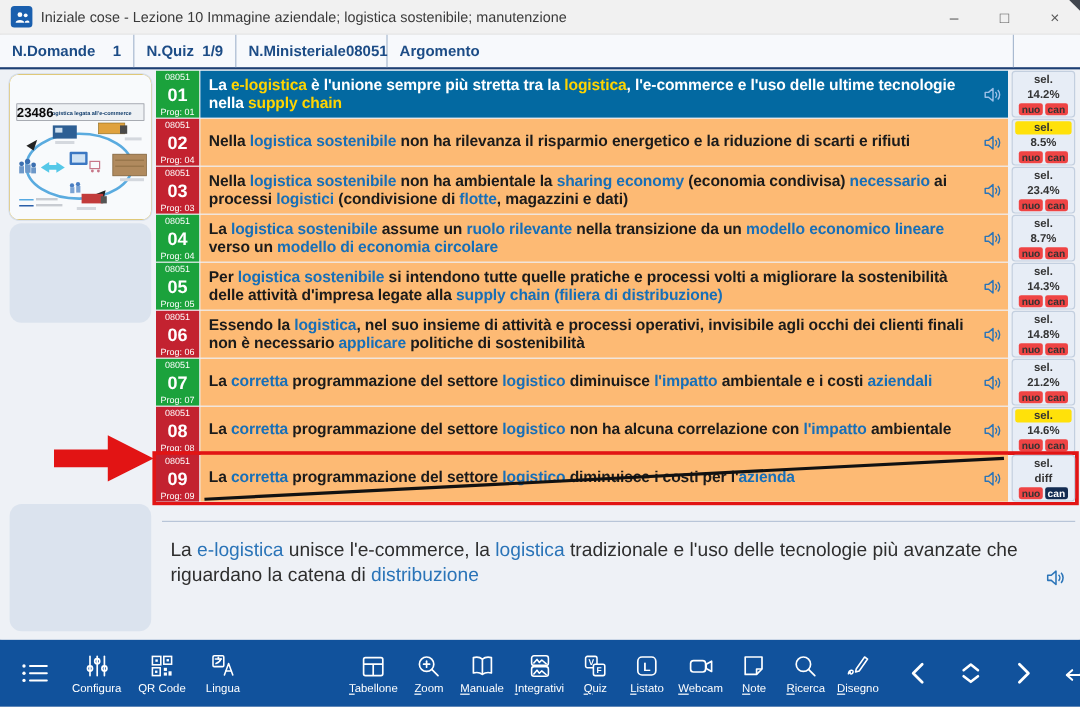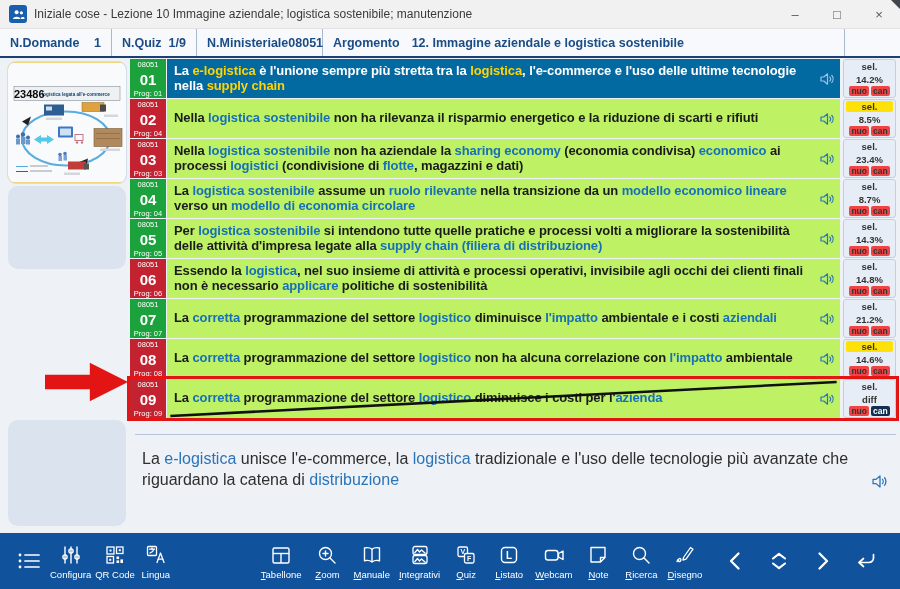--- a/index.html
+++ b/index.html
@@ -33,21 +33,21 @@
 
   .rows{position:absolute;left:130px;top:1px;right:4px;}
   .row{display:flex;height:39px;margin-bottom:1px;position:relative;}
   .row.struck{box-shadow:0 0 0 3px #e21414;z-index:2;}
   .badge{width:36px;flex:none;color:#fff;text-align:center;display:flex;flex-direction:column;justify-content:space-between;padding:2px 0 1px;box-sizing:border-box;line-height:1;}
   .badge.green{background:#1ba23c;}
   .badge.red{background:#c32230;}
   .b-code{font-size:7.5px;}
   .b-num{font-size:15px;font-weight:bold;}
   .b-prog{font-size:7.5px;}
-  .qarea{flex:1;background:#bef264;margin-left:1px;display:flex;align-items:center;padding:0 4px 0 7px;position:relative;min-width:0;}
+  .qarea{flex:1;background:#fdba74;margin-left:1px;display:flex;align-items:center;padding:0 4px 0 7px;position:relative;min-width:0;}
   .row.selected .qarea{background:#0369a1;}
   .qtext{flex:1;font-size:13px;font-weight:bold;line-height:14.5px;color:#1b1b1b;letter-spacing:-0.1px;}
   .row.selected .qtext{color:#fff;}
   .qtext .kw{color:#176fb8;}
   .row.selected .qtext .kw{color:#ffd400;}
   .speaker{width:16px;flex:none;margin-left:2px;color:#2a74b8;display:flex;align-items:center;}
   .row.selected .speaker{color:#9cc0e8;}
   .strike-svg{position:absolute;left:0;top:0;width:100%;height:100%;pointer-events:none;display:none;}
   .row.struck .strike-svg{display:block;}
   .stats{width:53px;flex:none;margin-left:3px;background:#e7edf6;border:1px solid #c3cfdf;border-radius:3px;box-sizing:border-box;display:flex;flex-direction:column;align-items:center;justify-content:space-between;padding:1px 2px;font-weight:bold;color:#333;}
@@ -59,21 +59,21 @@
   .nc-btn.on{background:#132c52;color:#fff;}
 
   .divider{position:absolute;left:135px;right:4px;top:376px;border-top:1px solid #b8c5d8;}
   .explain{position:absolute;left:142px;top:390px;width:712px;font-size:16px;color:#2e2e2e;line-height:21px;}
   .explain .kw{color:#2a74b8;}
   .explain-speaker{position:absolute;right:12px;top:416px;width:16px;color:#2a74b8;}
 
   
   .toolbar{height:56px;background:#11529c;flex:none;display:flex;align-items:center;padding:0 4px;}
   .tb-group{display:flex;align-items:flex-end;}
-  .tb-group.left{margin-left:6px;align-items:center;}
+  .tb-group.left{gap:10px;margin-left:6px;align-items:center;}
   .tb-group.maing{gap:5px;margin-left:84px;}
   .tb-group.nav{gap:11px;margin-left:16px;align-items:center;}
   .tb-item{display:flex;flex-direction:column;align-items:center;justify-content:center;color:#fff;min-width:34px;padding:0 2px;}
   .tb-icon{height:26px;display:flex;align-items:center;justify-content:center;}
   .tb-label{font-size:9.5px;margin-top:1px;white-space:nowrap;}
   .tb-group.nav .tb-item{min-width:28px;}
 </style>
 </head>
 <body>
 
@@ -105,21 +105,20 @@
     <div class="stat-cell c2">
       <span>N.Quiz</span>
       <span>1/9</span>
     </div>
     <div class="stat-cell c3">
       <span>N.Ministeriale</span>
       <span>08051</span>
     </div>
     <div class="stat-cell c4">
       <span>Argomento</span>
-      <span>12. Immagine aziendale e logistica sostenibile</span>
     </div>
   </div>
 
   <div class="main">
 
     <div class="thumb">
       <svg viewBox="0 0 118 120" width="118" height="121">
         <rect x="0" y="0" width="118" height="120" fill="#f8fafc"></rect>
         <rect x="6" y="24" width="106" height="14" fill="#eef1f4" stroke="#8a8f98" stroke-width="0.6"></rect>
         <text x="34" y="33.5" font-size="4.6" font-weight="bold" fill="#15406e">logistica legata all'e-commerce</text>
@@ -226,21 +225,21 @@
       </div>
     </div>
   </div>
         <div class="row">
     <div class="badge red">
       <div class="b-code">08051</div>
       <div class="b-num">03</div>
       <div class="b-prog">Prog: 03</div>
     </div>
     <div class="qarea">
-      <div class="qtext"><span>Nella </span><span class="kw">logistica sostenibile</span><span> non ha aziendale la </span><span class="kw">sharing economy</span><span> (economia condivisa) </span><span class="kw">economico</span><span> ai processi </span><span class="kw">logistici</span><span> (condivisione di </span><span class="kw">flotte</span><span>, magazzini e dati)</span></div>
+      <div class="qtext"><span>Nella </span><span class="kw">logistica sostenibile</span><span> non ha ambientale la </span><span class="kw">sharing economy</span><span> (economia condivisa) </span><span class="kw">necessario</span><span> ai processi </span><span class="kw">logistici</span><span> (condivisione di </span><span class="kw">flotte</span><span>, magazzini e dati)</span></div>
       <span class="speaker">
         <svg width="15" height="14" viewBox="0 0 15 14">
                 <g fill="none" stroke="currentColor" stroke-width="1.2" stroke-linejoin="round">
                   <path d="M1,5 h2.8 L7.5,1.8 V12.2 L3.8,9 H1 Z"></path>
                   <path d="M9.5,4.6 a3.4,3.4 0 0 1 0,4.8"></path>
                   <path d="M11.5,3 a6,6 0 0 1 0,8"></path>
                 </g>
               </svg>
       </span>
 

